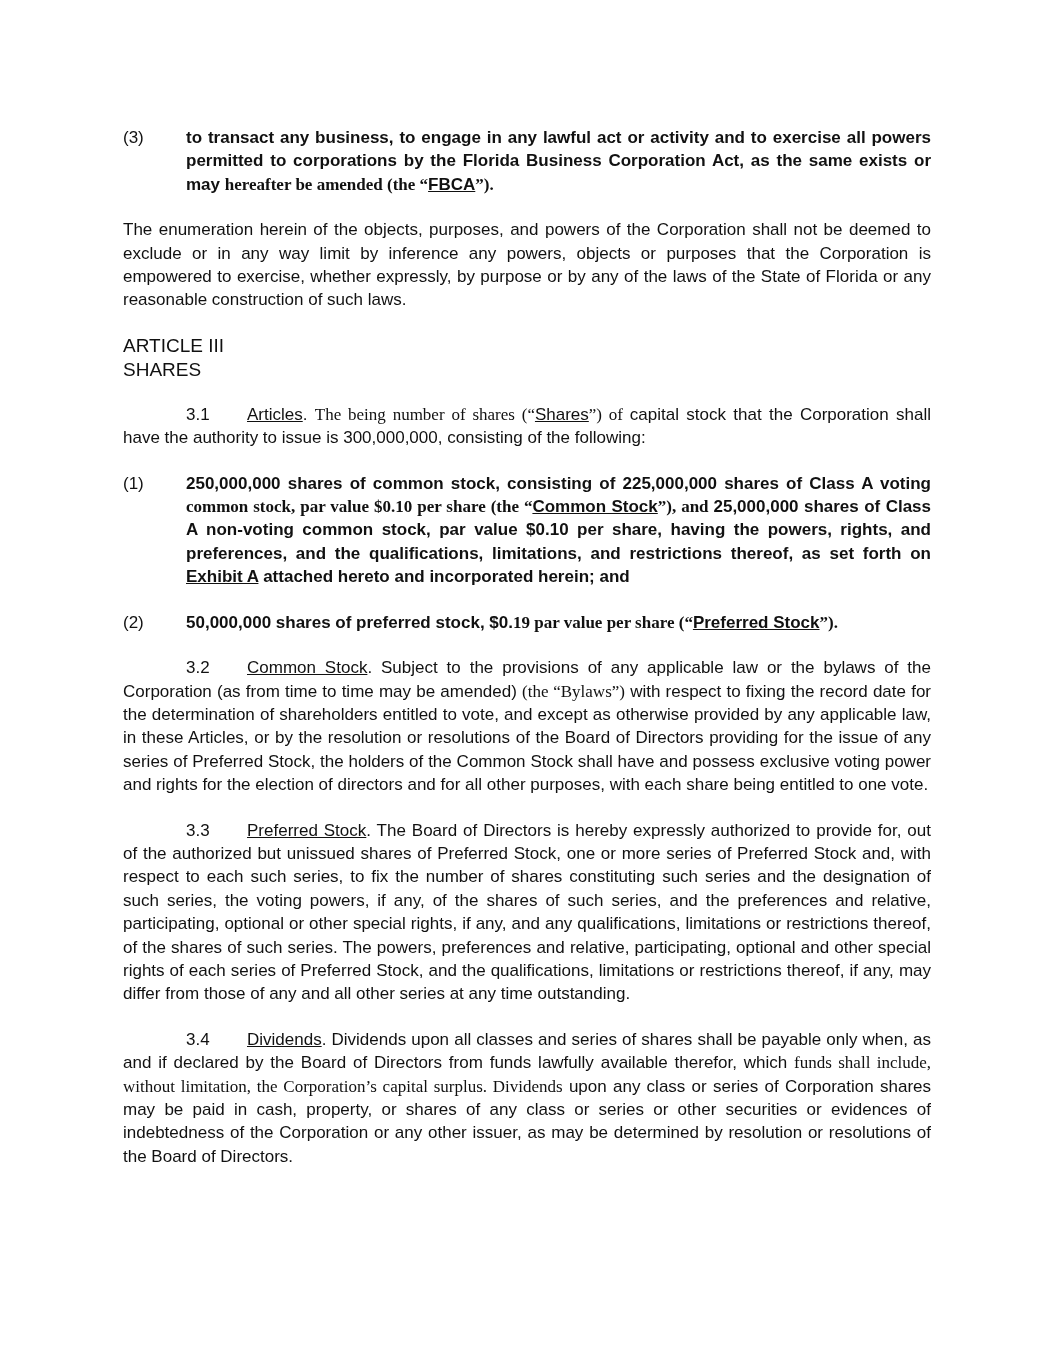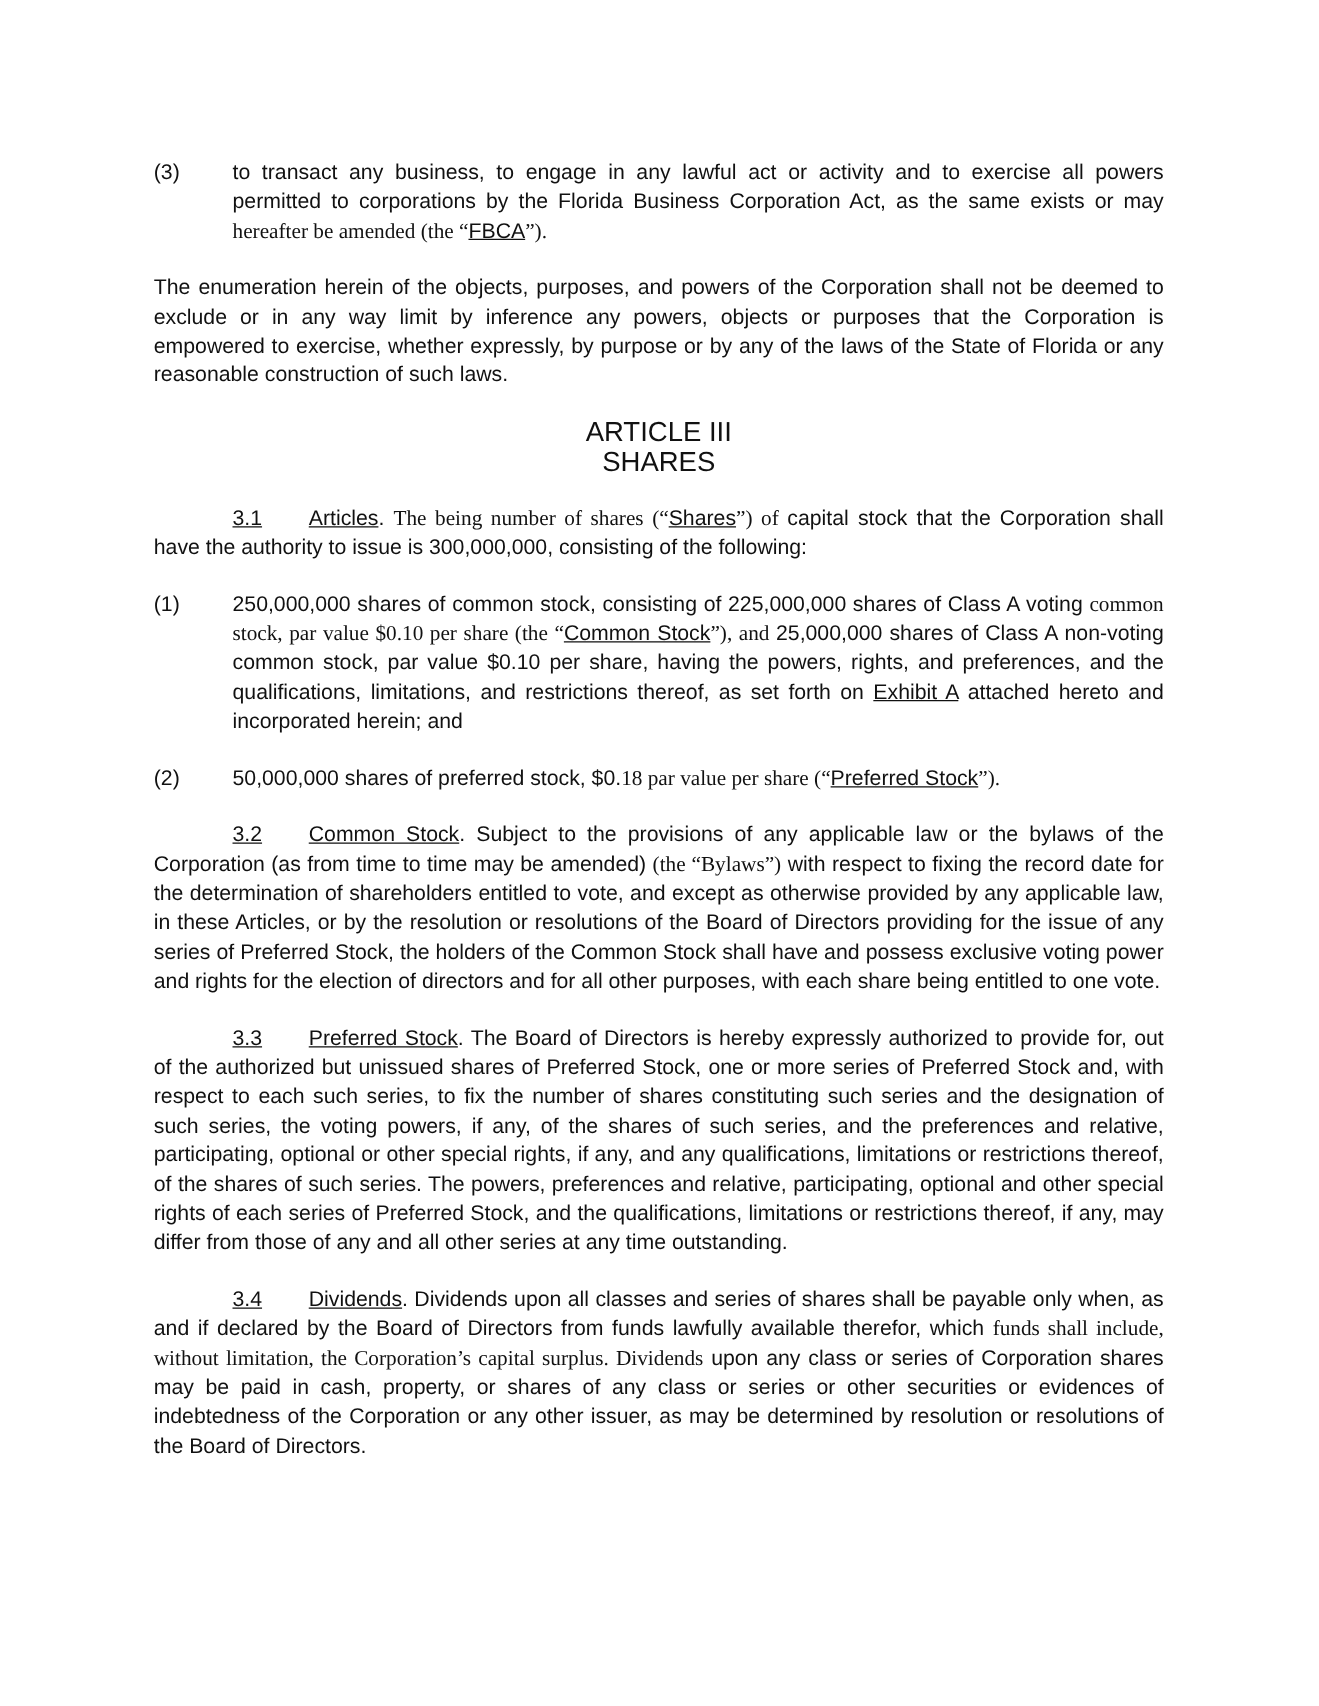--- a/index.html
+++ b/index.html
@@ -23,39 +23,38 @@
       display: flex;
       text-align: justify;
       margin-bottom: 22px;
     }
     .list-num {
       width: 63px;
       flex: 0 0 63px;
     }
     .list-text {
       flex: 1;
+      font-weight: bold;
     }
     .para {
       text-align: justify;
       margin: 0 0 22px 0;
     }
     .indent {
       display: inline-block;
       width: 63px;
     }
     .secnum {
       display: inline-block;
       width: 61px;
-      text-decoration: underline;
     }
     .u { text-decoration: underline; }
     .serif { font-family: "Liberation Serif", serif; }
     .heading {
-      text-align: center;
-      font-size: 22px;
+      font-size: 19px;
       line-height: 24px;
       margin: 0 0 21px 0;
     }
     .heading div { display: block; }
   </style>
 </head>
 <body>
 
 <div class="page">
 
@@ -73,21 +72,21 @@
 
   <p class="para"><span class="indent"></span><span class="secnum">3.1</span><span class="u">Articles</span><span>. </span><span class="serif">The being number of shares (“</span><span class="u">Shares</span><span class="serif">”) of </span><span>capital stock that the Corporation shall have the authority to issue is 300,000,000, consisting of the following:</span></p>
 
   <div class="list-item">
     <span class="list-num">(1)</span>
     <span class="list-text"><span>250,000,000 shares of common stock, consisting of 225,000,000 shares of Class A voting </span><span class="serif">common stock, par value $0.10 per share (the “</span><span class="u">Common Stock</span><span class="serif">”), and </span><span>25,000,000 shares of Class A non-voting common stock, par value $0.10 per share,  having the powers, rights, and preferences, and the qualifications, limitations, and restrictions thereof, as set forth on </span><span class="u">Exhibit A</span><span> attached hereto and incorporated herein; and</span></span>
   </div>
 
   <div class="list-item">
     <span class="list-num">(2)</span>
-    <span class="list-text"><span>50,000,000 shares of preferred stock, $0.</span><span class="serif">18 par value per share (“</span><span class="u">Preferred Stock</span><span class="serif">”).</span></span>
+    <span class="list-text"><span>50,000,000 shares of preferred stock, $0.</span><span class="serif">19 par value per share (“</span><span class="u">Preferred Stock</span><span class="serif">”).</span></span>
   </div>
 
   <p class="para"><span class="indent"></span><span class="secnum">3.2</span><span class="u">Common Stock</span><span>. Subject to the provisions of any applicable law or the bylaws of the Corporation (as from time to time may be amended) </span><span class="serif">(the “Bylaws”)</span><span> with respect to fixing the record date for the determination of shareholders entitled to vote, and except as otherwise provided by any applicable law, in these Articles, or by the resolution or resolutions of the Board of Directors providing for the issue of any series of Preferred Stock, the holders of the Common Stock shall have and possess exclusive voting power and rights for the election of directors and for all other purposes, with each share being entitled to one vote.</span></p>
 
   <p class="para"><span class="indent"></span><span class="secnum">3.3</span><span class="u">Preferred Stock</span><span>. The Board of Directors is hereby expressly authorized to provide for, out of the authorized but unissued shares of Preferred Stock, one or more series of Preferred Stock and, with respect to each such series, to fix the number of shares constituting such series and the designation of such series, the voting powers, if any, of the shares of such series, and the preferences and relative, participating, optional or other special rights, if any, and any qualifications, limitations or restrictions thereof, of the shares of such series. The powers, preferences and relative, participating, optional and other special rights of each series of Preferred Stock, and the qualifications, limitations or restrictions thereof, if any, may differ from those of any and all other series at any time outstanding.</span></p>
 
   <p class="para"><span class="indent"></span><span class="secnum">3.4</span><span class="u">Dividends</span><span>. Dividends upon all classes and series of shares shall be payable only when, as and if declared by the Board of Directors from funds lawfully available therefor, which </span><span class="serif">funds shall include, without limitation, the Corporation’s capital surplus. Dividends</span><span> upon any class or series of Corporation shares may be paid in cash, property, or shares of any class or series or other securities or evidences of indebtedness of the Corporation or any other issuer, as may be determined by resolution or resolutions of the Board of Directors.</span></p>
 
 </div>
 

